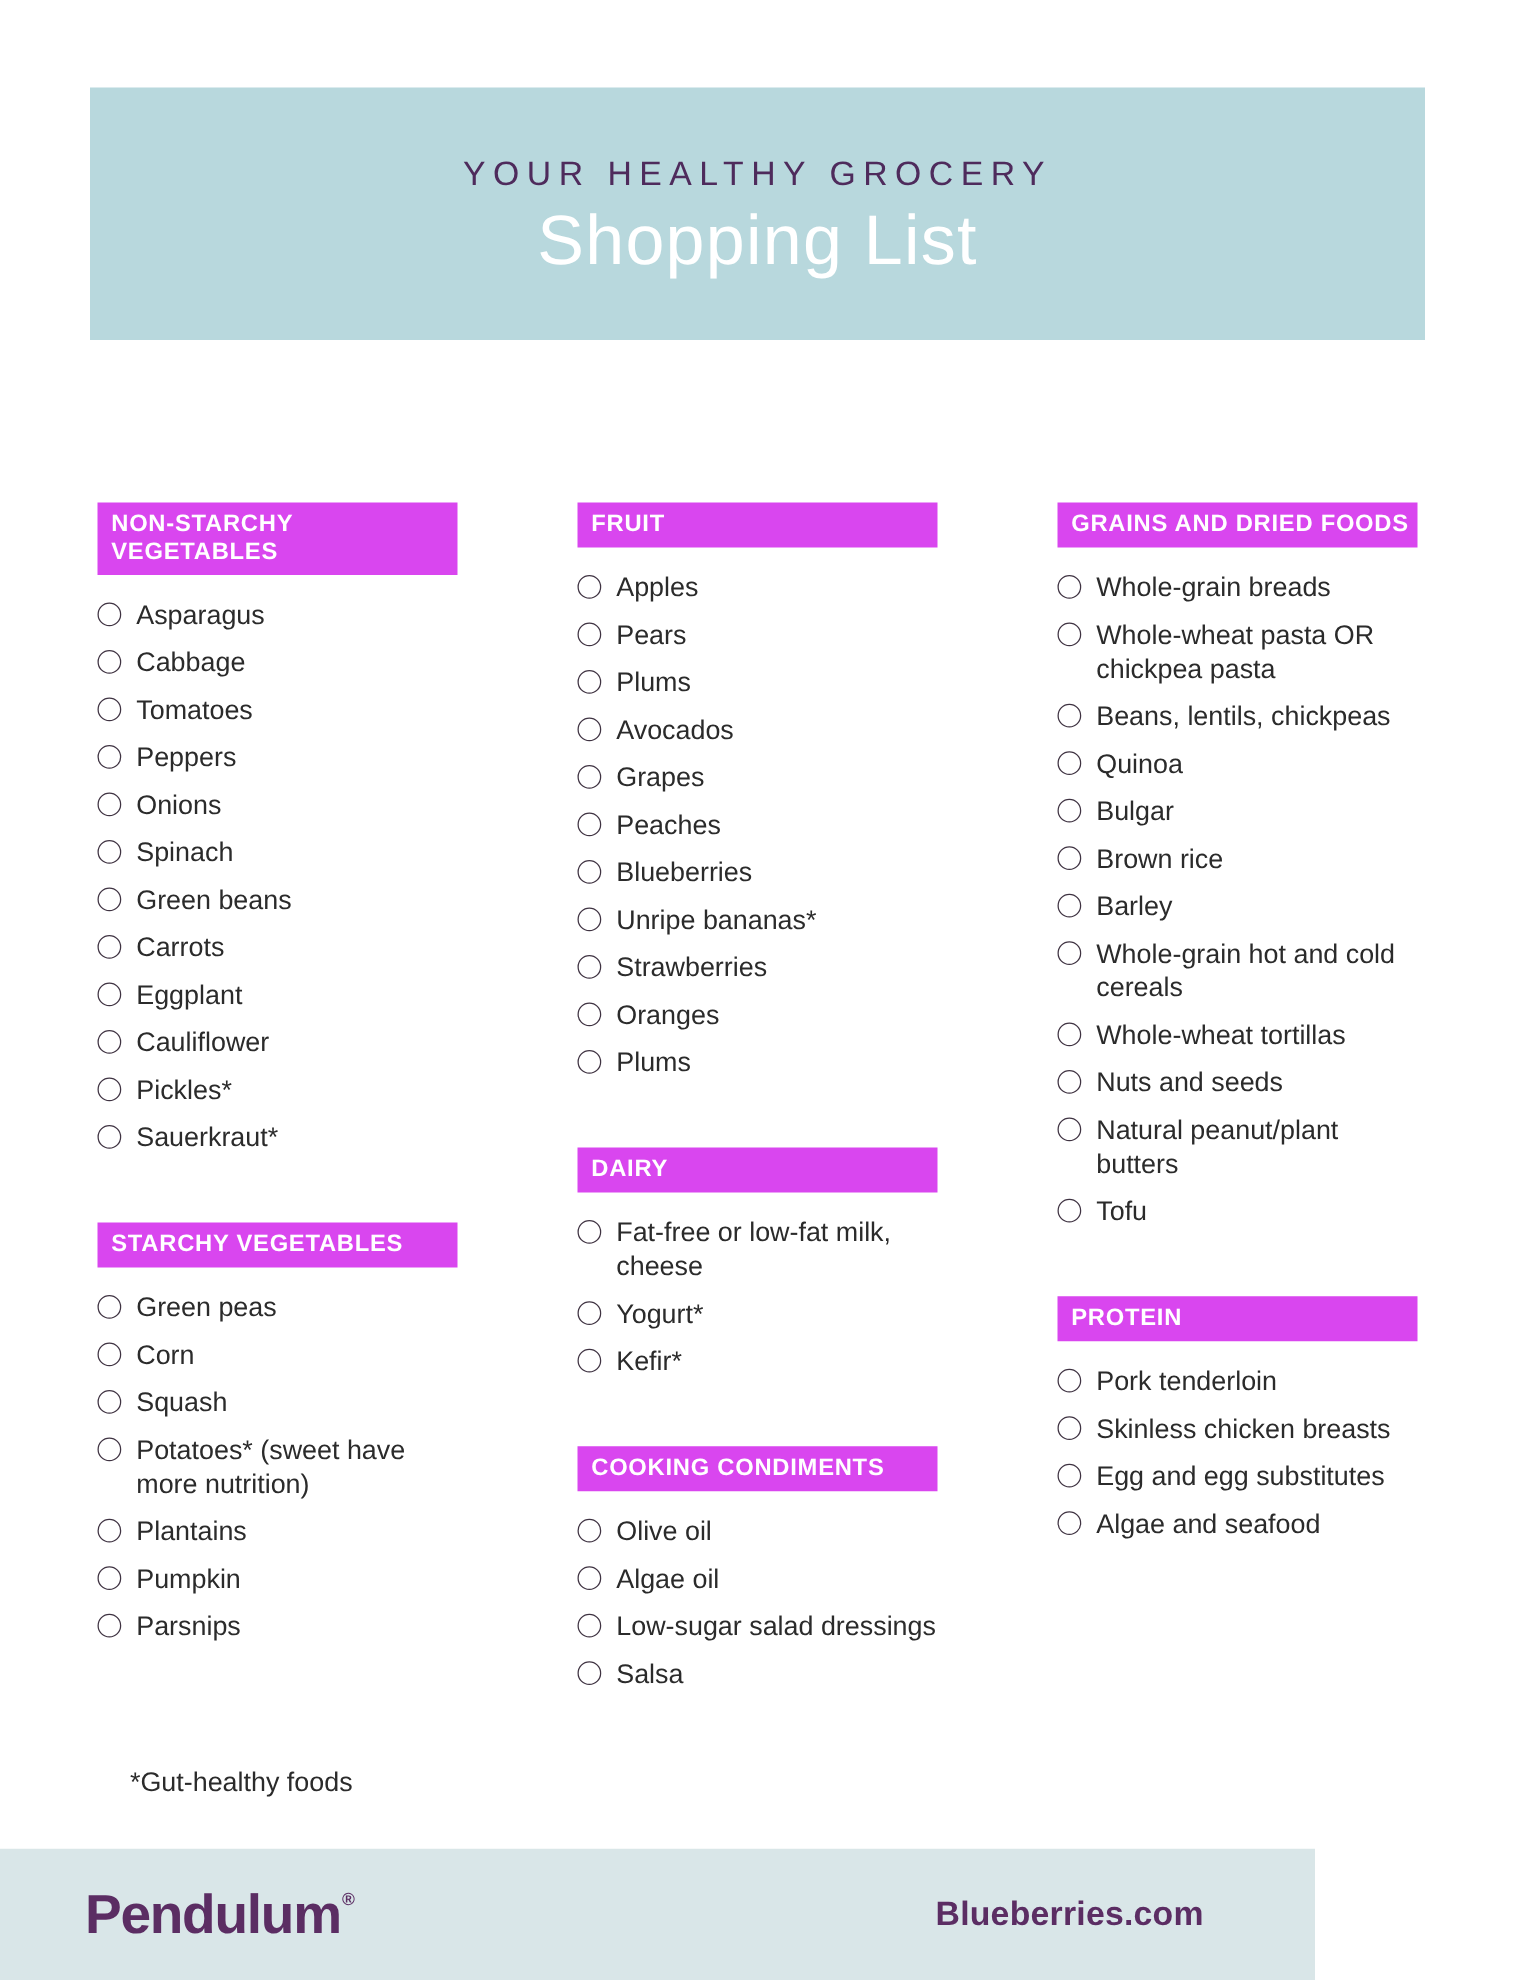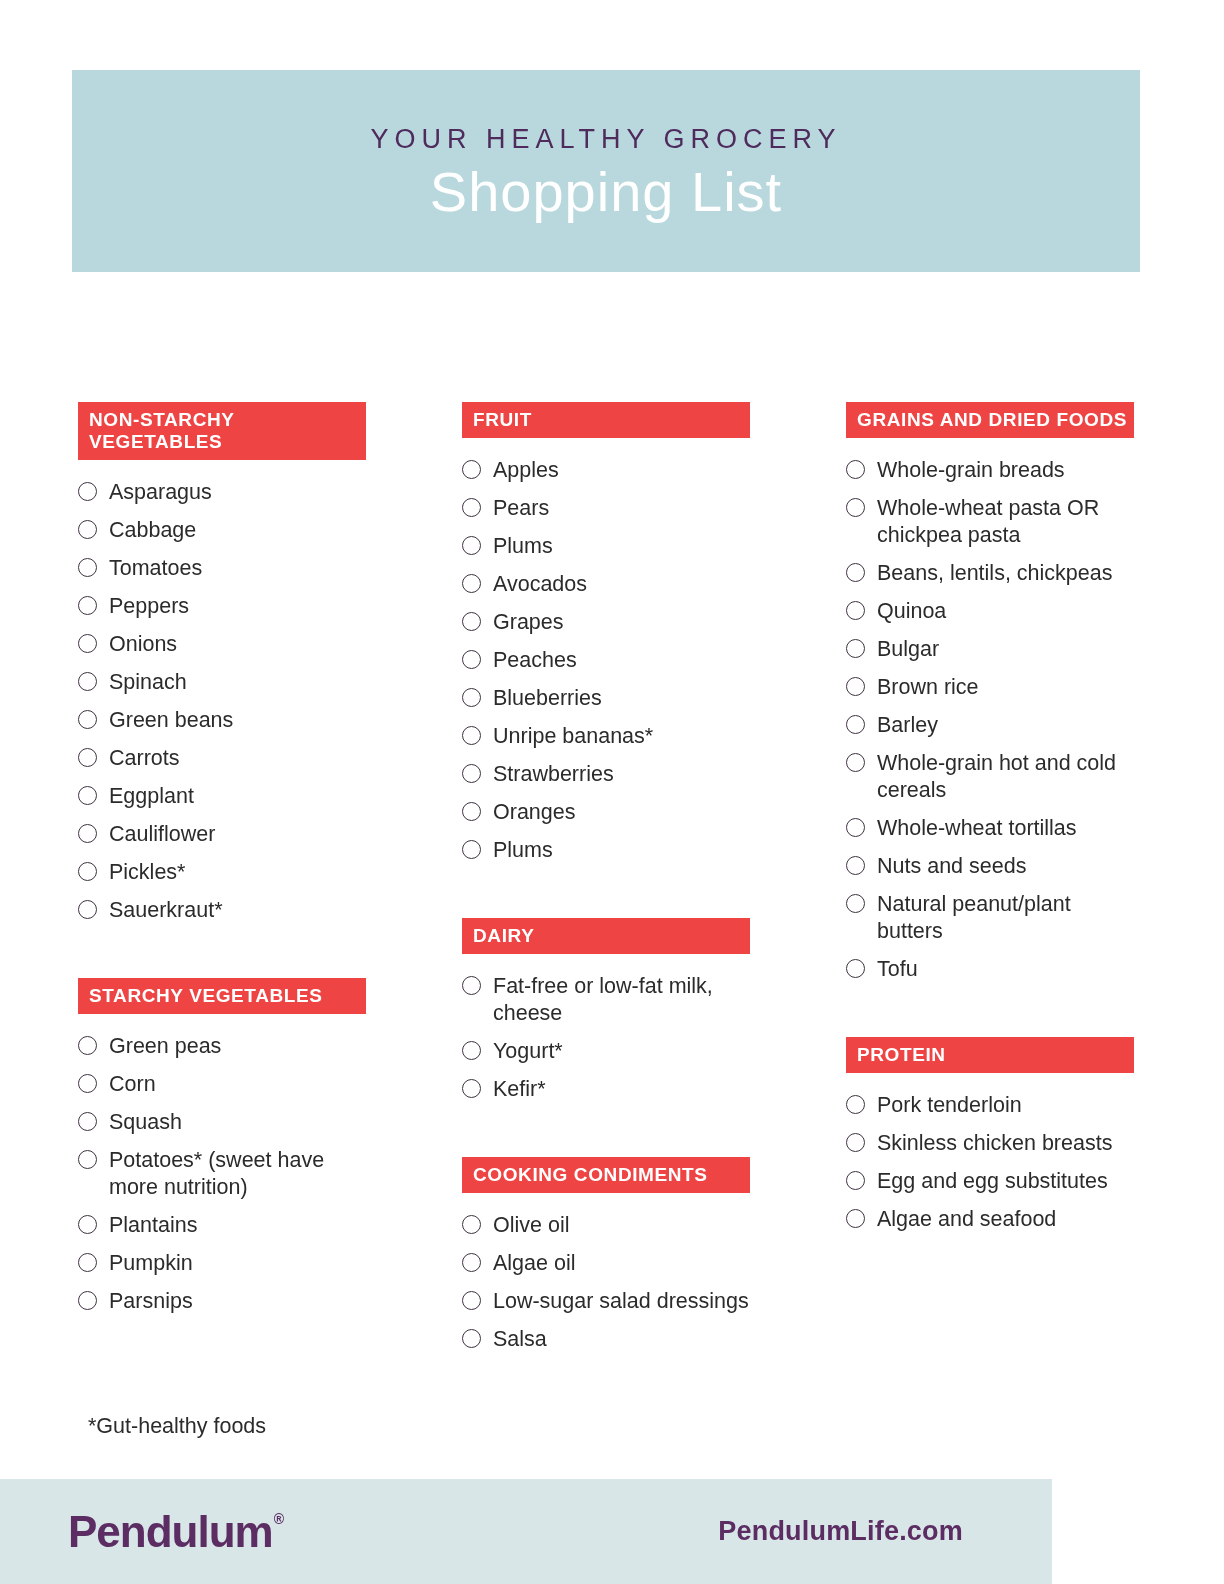--- a/index.html
+++ b/index.html
@@ -37,21 +37,21 @@
   
   .columns {
     position: absolute; left: 78px; top: 402px;
     display: grid;
     grid-template-columns: 288px 288px 288px;
     column-gap: 96px;
     align-items: start;
   }
   .section + .section { margin-top: 54px; }
   .section-header {
-    background: #ef4444;
+    background: #d946ef;
     color: #ffffff;
     font-size: 19px; font-weight: 700;
     letter-spacing: 0.6px;
     padding: 7px 4px 7px 11px;
     box-sizing: border-box;
     width: 100%;
   }
   .item-list { padding-top: 19px; }
   .item {
     display: flex; align-items: flex-start;
@@ -66,21 +66,21 @@
     background: transparent;
     box-sizing: border-box;
   }
   .item-label {
     font-size: 21.5px; line-height: 27px;
     color: #2b2b2b;
   }
 
   
   .footnote {
-    position: absolute; left: 88px; top: 1414px;
+    position: absolute; left: 104px; top: 1414px;
     font-size: 21.5px; color: #2b2b2b;
   }
 
   
   .footer {
     position: absolute; left: 0; top: 1479px;
     width: 1052px; height: 105px;
     background: #d9e6e8;
     display: flex; align-items: center; justify-content: space-between;
     box-sizing: border-box;
@@ -366,14 +366,14 @@
     </div>
   </main>
 
 <div class="footnote">*Gut-healthy foods</div>
 
 <footer class="footer">
   <div class="logo">
     <span>Pendulum</span>
     <span class="reg">®</span>
   </div>
-  <a class="website" href="#">PendulumLife.com</a>
+  <a class="website" href="#">Blueberries.com</a>
 </footer>
 
 </body></html>

